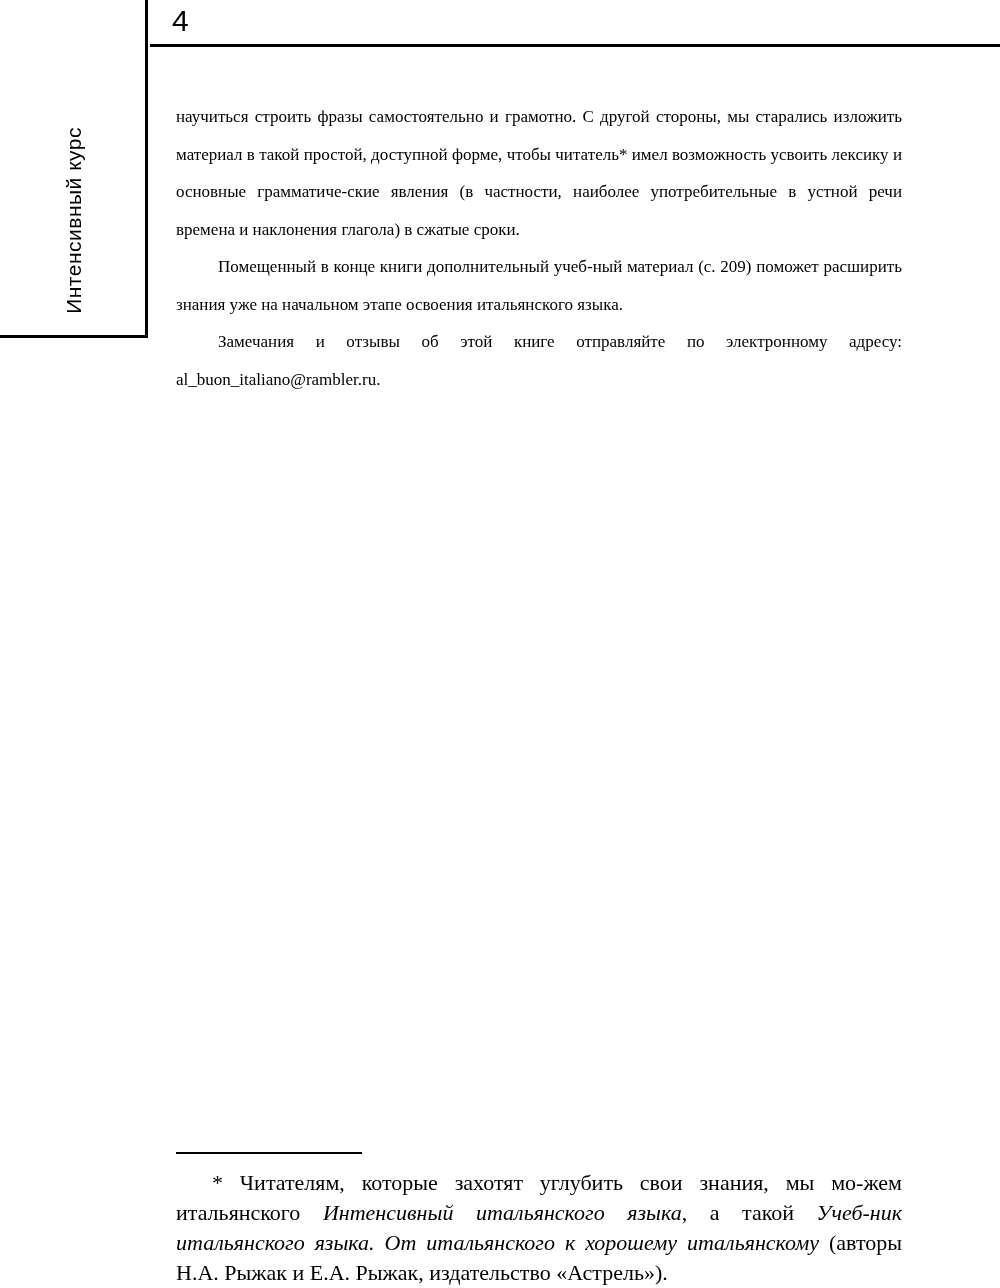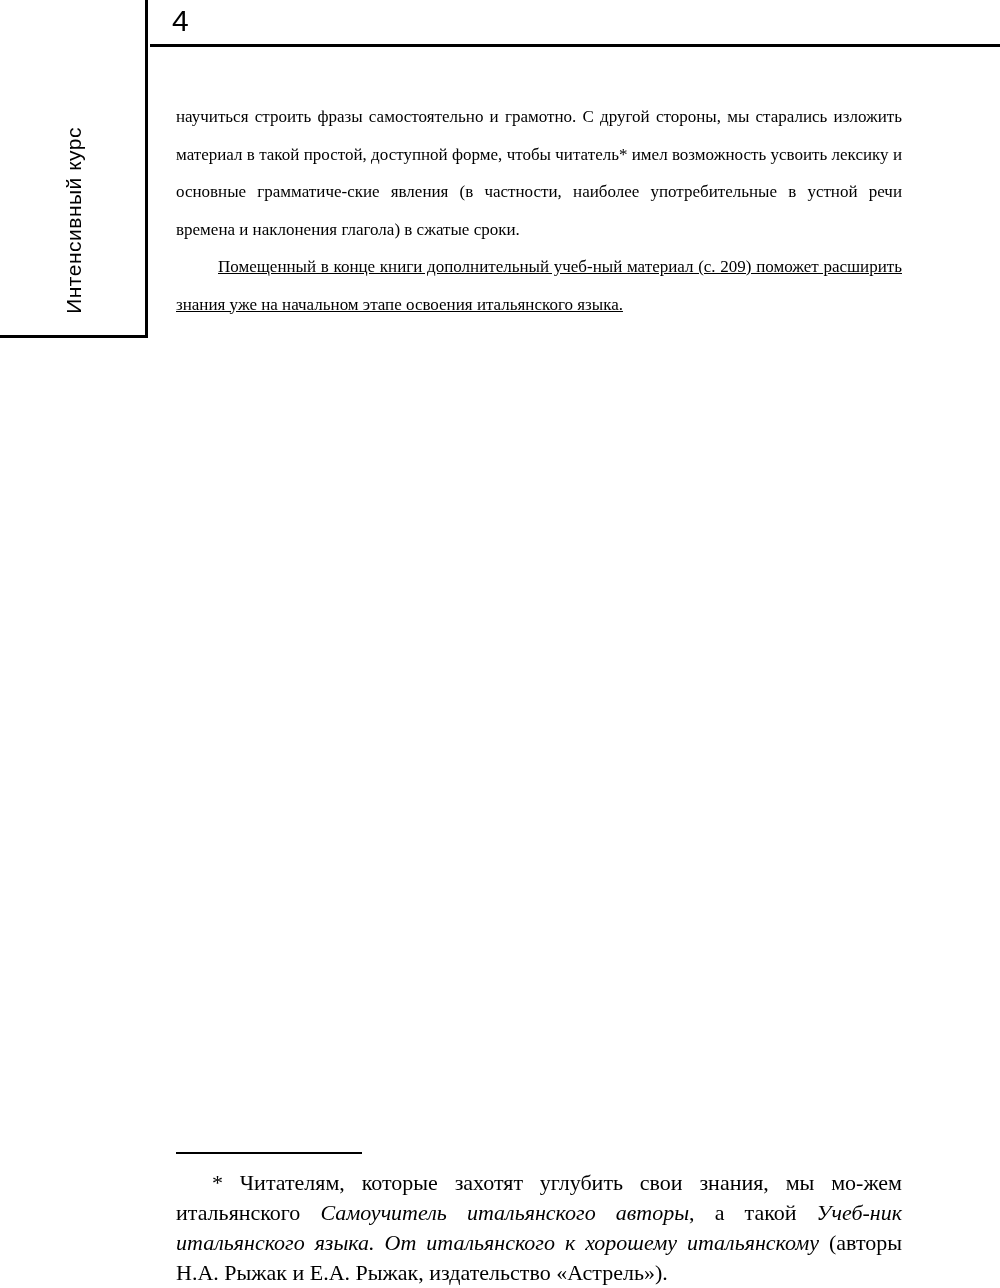--- a/index.html
+++ b/index.html
@@ -78,21 +78,20 @@
     width: 726px;
     font-size: 17px;
     line-height: 37.5px;
     text-align: justify;
   }
   .body-text p {
     margin: 0;
   }
   .body-text p.indent {
     text-indent: 42px;
-    text-decoration: underline;
   }
   .body-text p.gap2 {
     margin-top: 44px;
   }
 
   
   .footnote-rule {
     position: absolute;
     left: 176px;
     top: 1152px;
@@ -128,21 +127,22 @@
     </div>
   </div>
 
   <div class="page-number">4</div>
 
   <div class="top-rule"></div>
 
   <div class="body-text">
     <p>научиться строить фразы самостоятельно и грамотно. С другой стороны, мы старались изложить материал в такой простой, доступной форме, чтобы читатель* имел возможность усвоить лексику и основные грамматиче-ские явления (в частности, наиболее употребительные в устной речи времена и наклонения глагола) в сжатые сроки.</p>
     <p class="indent">Помещенный в конце книги дополнительный учеб-ный материал (с. 209) поможет расширить знания уже на начальном этапе освоения итальянского языка.</p>
+    <p class="indent">Замечания и отзывы об этой книге отправляйте по электронному адресу: al_buon_italiano@rambler.ru.</p>
   </div>
 
   <div class="footnote-rule"></div>
 
   <div class="footnote">
-    <p><span>* Читателям, которые захотят углубить свои знания, мы мо-жем итальянского </span><i>Самоучитель итальянского авторы</i><span>, а такой </span><i>Учеб-ник итальянского языка. От итальянского к хорошему итальянскому</i><span> (авторы Н.А. Рыжак и Е.А. Рыжак, издательство «Астрель»).</span></p>
+    <p><span>* Читателям, которые захотят углубить свои знания, мы мо-жем итальянского </span><i>Интенсивный итальянского языка</i><span>, а такой </span><i>Учеб-ник итальянского языка. От итальянского к хорошему итальянскому</i><span> (авторы Н.А. Рыжак и Е.А. Рыжак, издательство «Астрель»).</span></p>
   </div>
 
 </div>
 
 </body></html>

